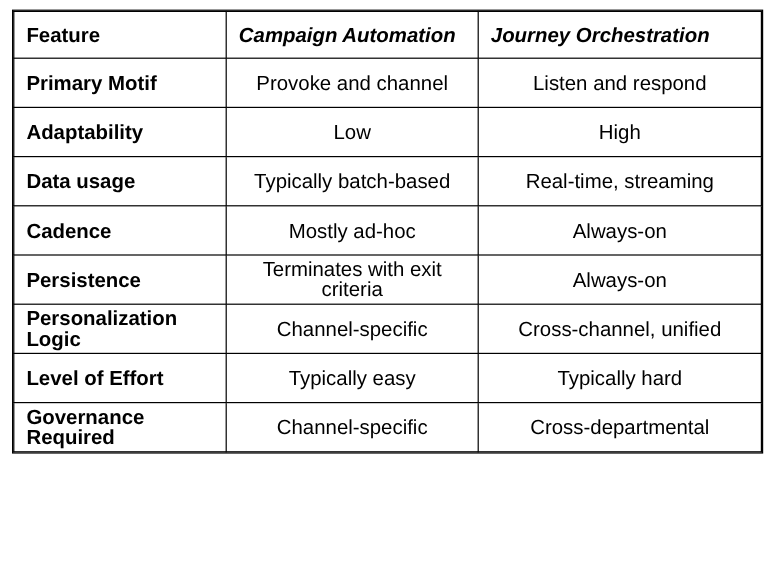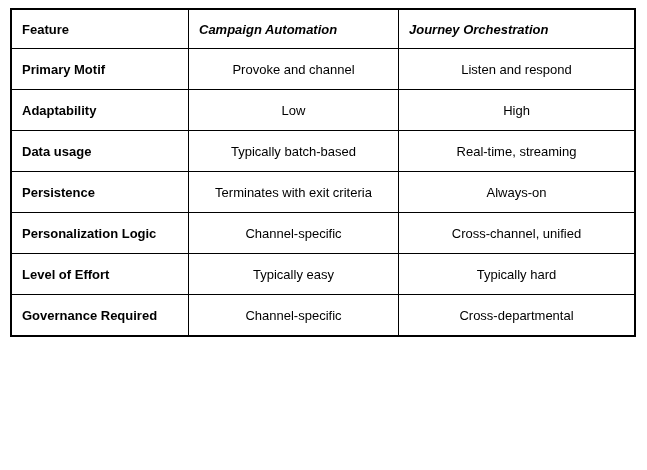--- a/index.html
+++ b/index.html
@@ -26,21 +26,21 @@
     left: 11px;
     top: 9px;
     width: 623px;
     border-collapse: collapse;
     table-layout: fixed;
     background: #ffffff;
   }
   #comparison-table td {
     border: 1.4px solid #000000;
     padding: 0 10px;
-    font-size: 13px;
+    font-size: 17px;
     line-height: 17px;
     vertical-align: middle;
     color: #000000;
   }
   
   #comparison-table {
     outline: 1px solid #000000;
     outline-offset: 0px;
   }
   .col-feature  { width: 177px; }
@@ -99,20 +99,25 @@
         <td class="cell-value">High</td>
       </tr>
 
       <tr class="data-row">
         <td class="cell-label">Data usage</td>
         <td class="cell-value">Typically batch-based</td>
         <td class="cell-value">Real-time, streaming</td>
       </tr>
 
 
+      <tr class="data-row">
+        <td class="cell-label">Cadence</td>
+        <td class="cell-value">Mostly ad-hoc</td>
+        <td class="cell-value">Always-on</td>
+      </tr>
 
       <tr class="data-row">
         <td class="cell-label">Persistence</td>
         <td class="cell-value">Terminates with exit criteria</td>
         <td class="cell-value">Always-on</td>
       </tr>
 
       <tr class="data-row">
         <td class="cell-label">Personalization Logic</td>
         <td class="cell-value">Channel-specific</td>

